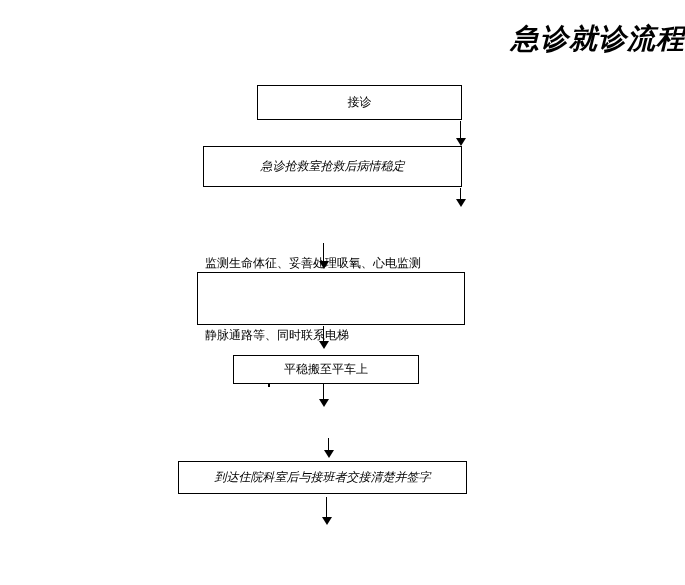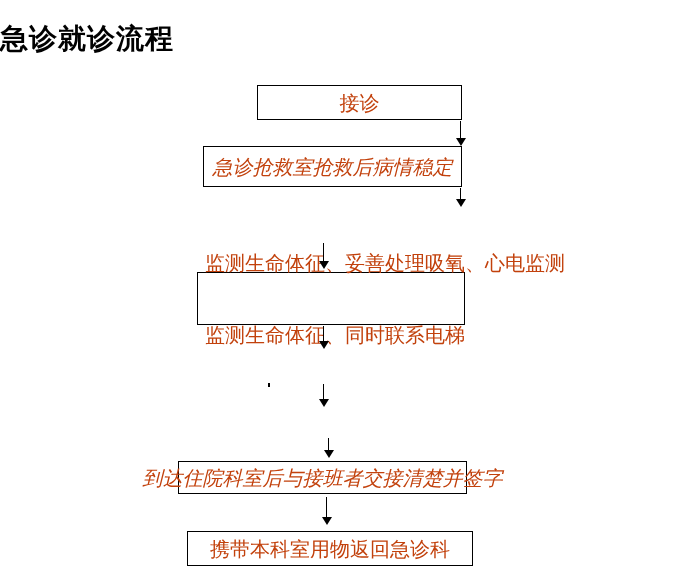--- a/index.html
+++ b/index.html
@@ -13,37 +13,38 @@
     width: 685px;
     height: 585px;
     background: #ffffff;
     overflow: hidden;
   }
   .title {
     position: absolute;
     top: 20px;
     left: 0;
     width: 100%;
-    text-align: left;
+    text-align: right;
     font-size: 28px;
     font-weight: bold;
     letter-spacing: 1px;
     color: #000000;
+    font-style: italic;
   }
   .box {
     position: absolute;
     background: #ffffff;
     border: 1.5px solid #000000;
     display: flex;
     align-items: center;
     justify-content: center;
     text-align: center;
-    font-size: 20px;
+    font-size: 12px;
     line-height: 1.3;
-    color: #c2410c;
+    color: #000000;
     white-space: nowrap;
   }
   .b1 { left: 257px; top:  85px; width: 205px; height: 35px; }
   .b2 { left: 203px; top: 146px; width: 259px; height: 41px; font-style: italic; }
   .b3 { left: 271px; top: 208px; width: 191px; height: 35px; }
   .b4 {
     left: 197px; top: 272px; width: 268px; height: 53px;
     flex-direction: column;
     align-items: flex-start;
     justify-content: center;
@@ -100,28 +101,28 @@
 
   <div class="title">急诊就诊流程</div>
 
   <div class="box b1">接诊</div>
 
   <div class="box b2">急诊抢救室抢救后病情稳定</div>
 
 
   <div class="box b4">
     <div>监测生命体征、妥善处理吸氧、心电监测</div>
-    <div>监测生命体征、同时联系电梯</div>
+    <div>静脉通路等、同时联系电梯</div>
   </div>
 
+  <div class="box b5">平稳搬至平车上</div>
 
 
   <div class="box b7">到达住院科室后与接班者交接清楚并签字</div>
 
-  <div class="box b8">携带本科室用物返回急诊科</div>
 
   <div class="arrow a1">
     <div class="line"></div>
     <div class="head"></div>
   </div>
   <div class="arrow a2">
     <div class="line"></div>
     <div class="head"></div>
   </div>
   <div class="arrow a3">

